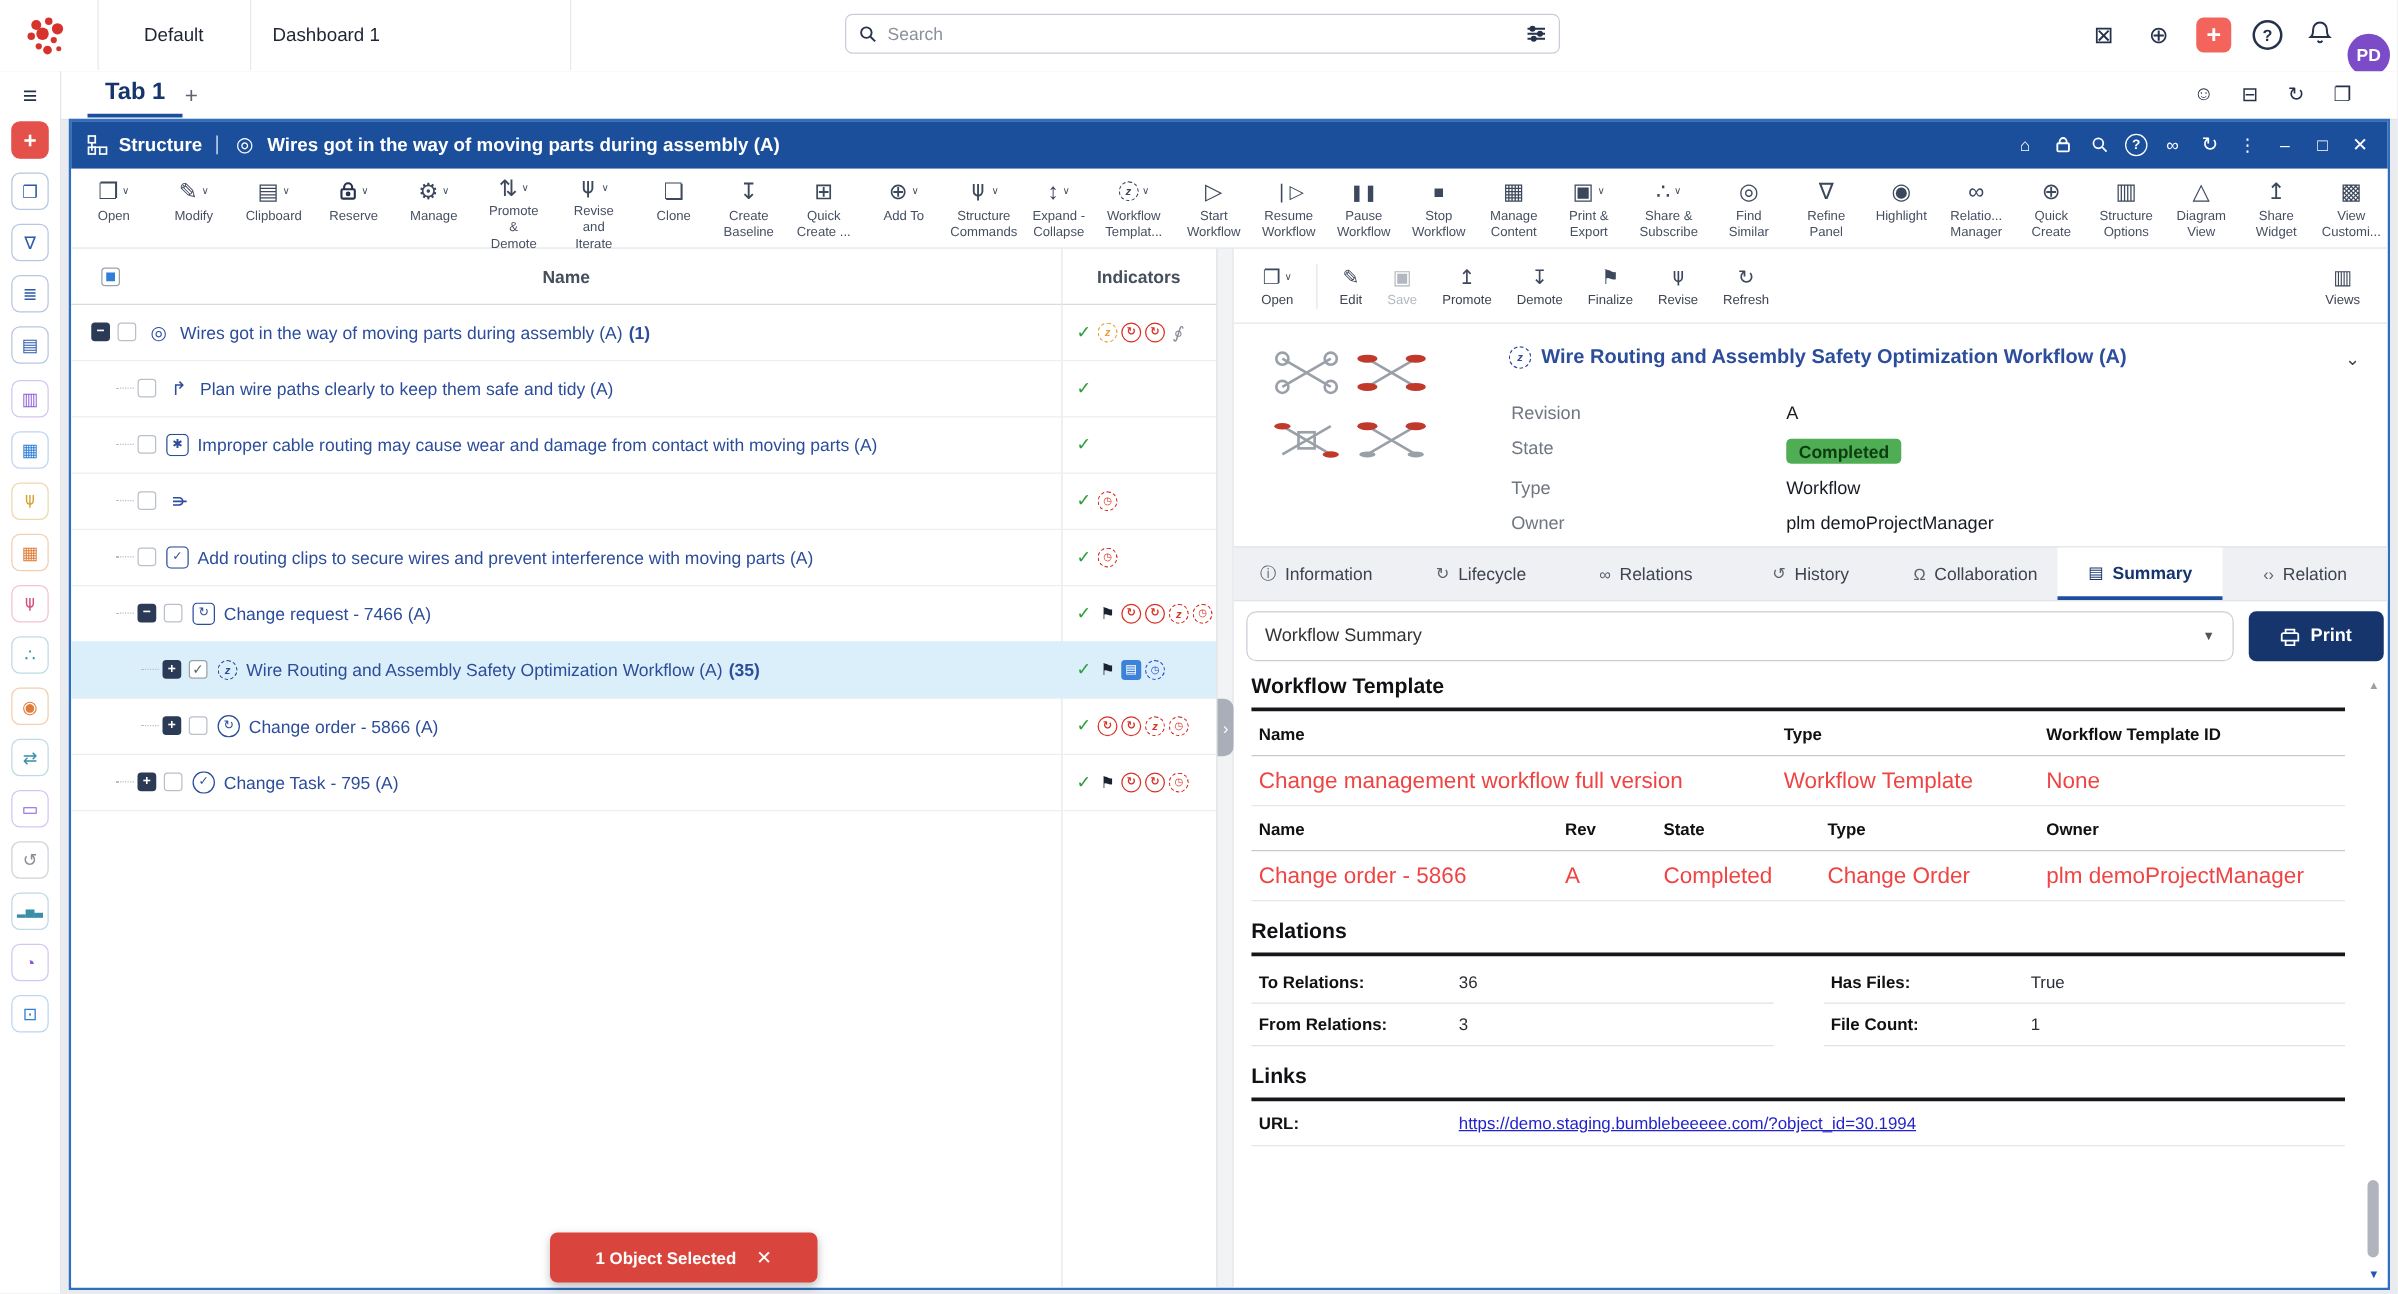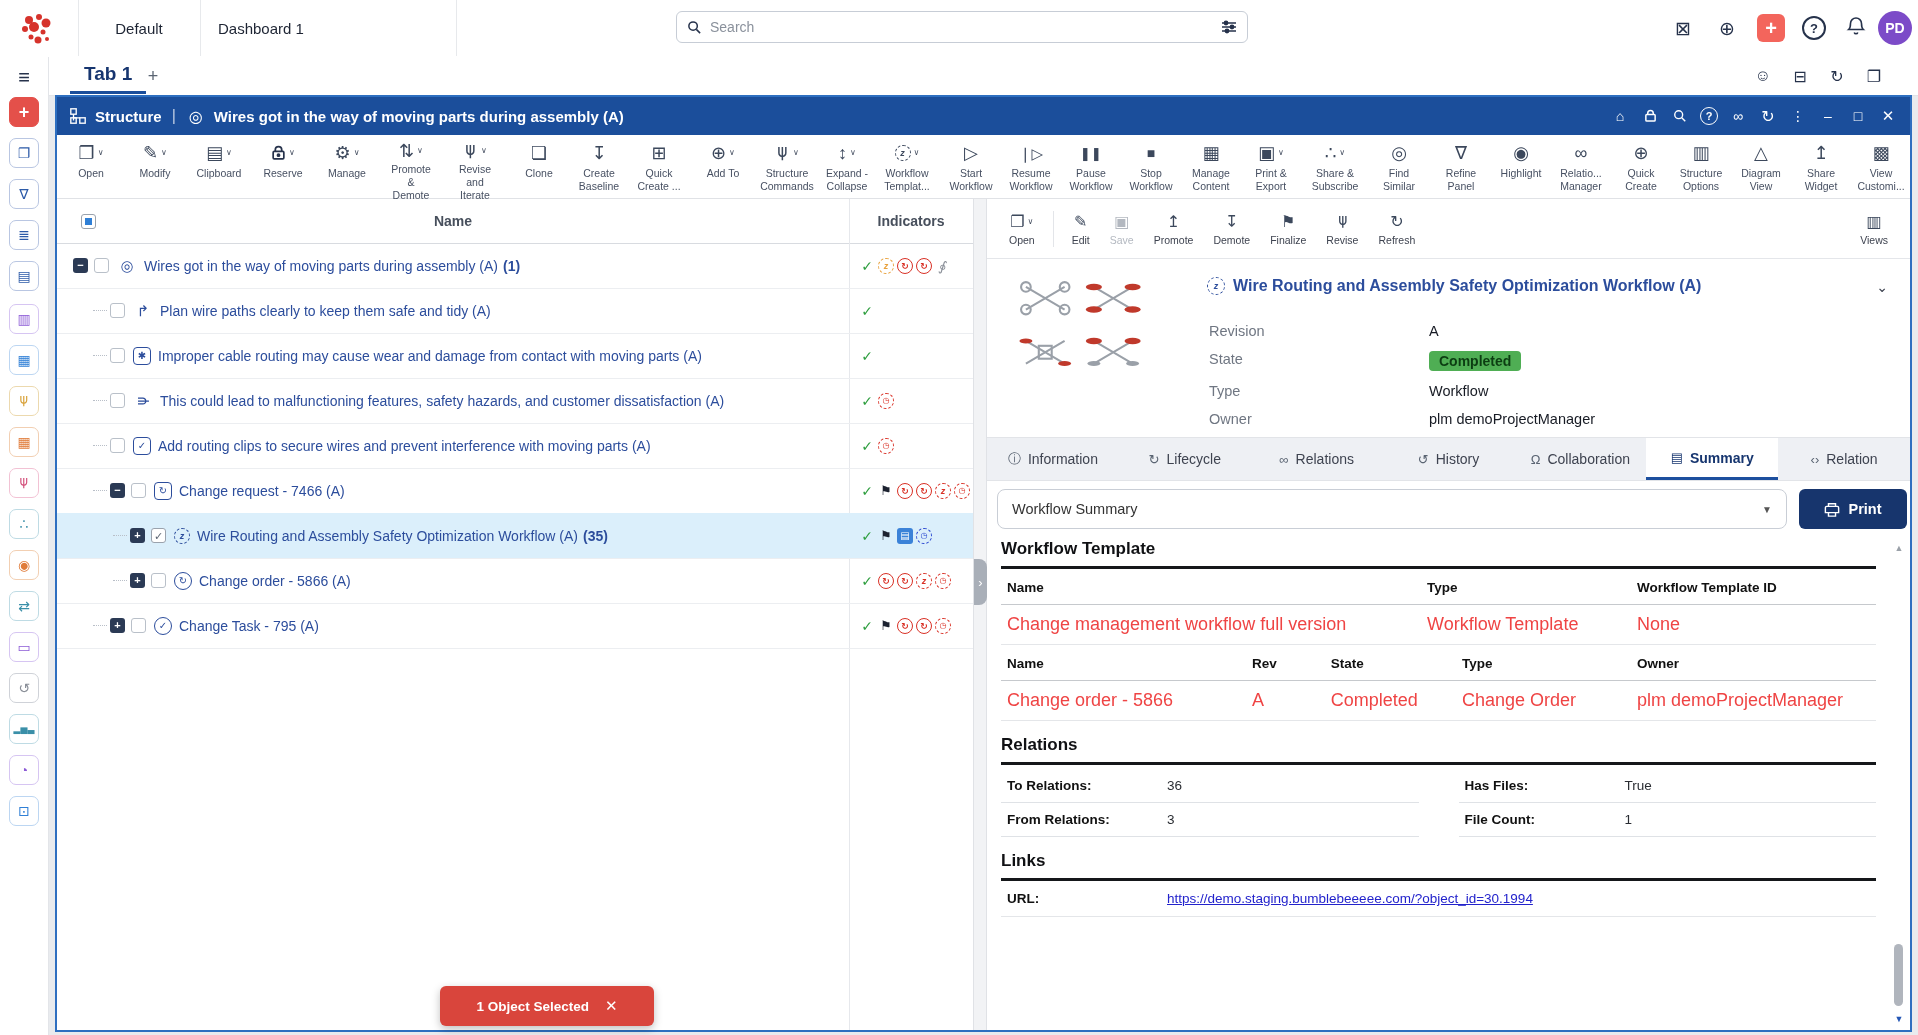--- a/index.html
+++ b/index.html
@@ -6,21 +6,21 @@
   #app{position:relative;width:1918px;height:1035px;background:#e9ebee;overflow:hidden;color:#222;}
   
   #topbar{position:absolute;left:0;top:0;width:1918px;height:57px;background:#fff;border-bottom:1px solid #e2e4e8;}
   .tb-cell{position:absolute;top:0;height:56px;display:flex;align-items:center;font-size:15px;color:#1d2433;}
   .vline{position:absolute;top:0;width:1px;height:56px;background:#e7e9ec;}
   #searchbox{position:absolute;left:676px;top:11px;width:572px;height:32px;border:1px solid #c7cdd6;border-radius:6px;background:#fff;display:flex;align-items:center;padding:0 10px;box-sizing:border-box;}
   #searchbox .ph{color:#8a919c;font-size:14px;margin-left:8px;flex:1;}
   .topicon{position:absolute;top:14px;width:28px;height:28px;display:flex;align-items:center;justify-content:center;font-size:19px;color:#26324b;cursor:pointer;}
   #redplus{background:#f3655c;border-radius:6px;color:#fff;font-size:20px;font-weight:700;}
   #helpicon span{width:20px;height:20px;border:2px solid #26324b;border-radius:50%;display:flex;align-items:center;justify-content:center;font-size:13px;font-weight:700;}
-  #avatar{position:absolute;left:1878px;top:11px;width:34px;height:34px;border-radius:50%;background:#7c4bc8;color:#fff;font-size:14px;font-weight:700;display:flex;align-items:center;justify-content:center;}
+  #avatar{position:absolute;left:1878px;top:27px;width:34px;height:34px;border-radius:50%;background:#7c4bc8;color:#fff;font-size:14px;font-weight:700;display:flex;align-items:center;justify-content:center;}
   
   #tabbar{position:absolute;left:48px;top:57px;width:1870px;height:38px;background:#fff;border-bottom:1px solid #e2e4e8;}
   #tab1{position:absolute;left:22px;top:0;height:37px;display:flex;align-items:center;padding:0 14px;color:#16356f;font-weight:700;font-size:19px;border-bottom:3px solid #1b4e9b;box-sizing:border-box;}
   #tabadd{position:absolute;left:92px;top:6px;width:26px;height:26px;display:flex;align-items:center;justify-content:center;color:#5a6472;font-size:18px;}
   .tabricon{position:absolute;top:7px;width:26px;height:24px;display:flex;align-items:center;justify-content:center;font-size:16px;color:#26324b;}
   
   #sidebar{position:absolute;left:0;top:57px;width:48px;height:978px;background:#fff;border-right:1px solid #e3e5e9;}
   #burger{position:absolute;left:9px;top:5px;width:30px;height:30px;font-size:20px;color:#26324b;display:flex;align-items:center;justify-content:center;font-weight:700;}
   .sideitem{position:absolute;left:9px;width:30px;height:30px;border-radius:7px;border:1.5px solid;display:flex;align-items:center;justify-content:center;font-size:14px;box-sizing:border-box;background:#fff;cursor:pointer;}
   
@@ -554,21 +554,20 @@
         <span class="cind">
             <span class="ic i-chk">✓</span>
           </span>
       </div>
 
       <div class="trow" style="top:179px">
         <span class="cname" style="padding-left:36px">
           <span class="leader"></span>
           <span class="cb"></span>
           <span class="ti" style="transform:rotate(90deg)">⋔</span>
-          <span class="tn">This could lead to malfunctioning features, safety hazards, and customer dissatisfaction (A)</span>
         </span>
         <span class="cind">
           <span class="ic i-chk">✓</span>
           <span class="ic i-clk">◷</span>
         </span>
       </div>
 
       <div class="trow" style="top:224px">
         <span class="cname" style="padding-left:36px">
           <span class="leader"></span>

